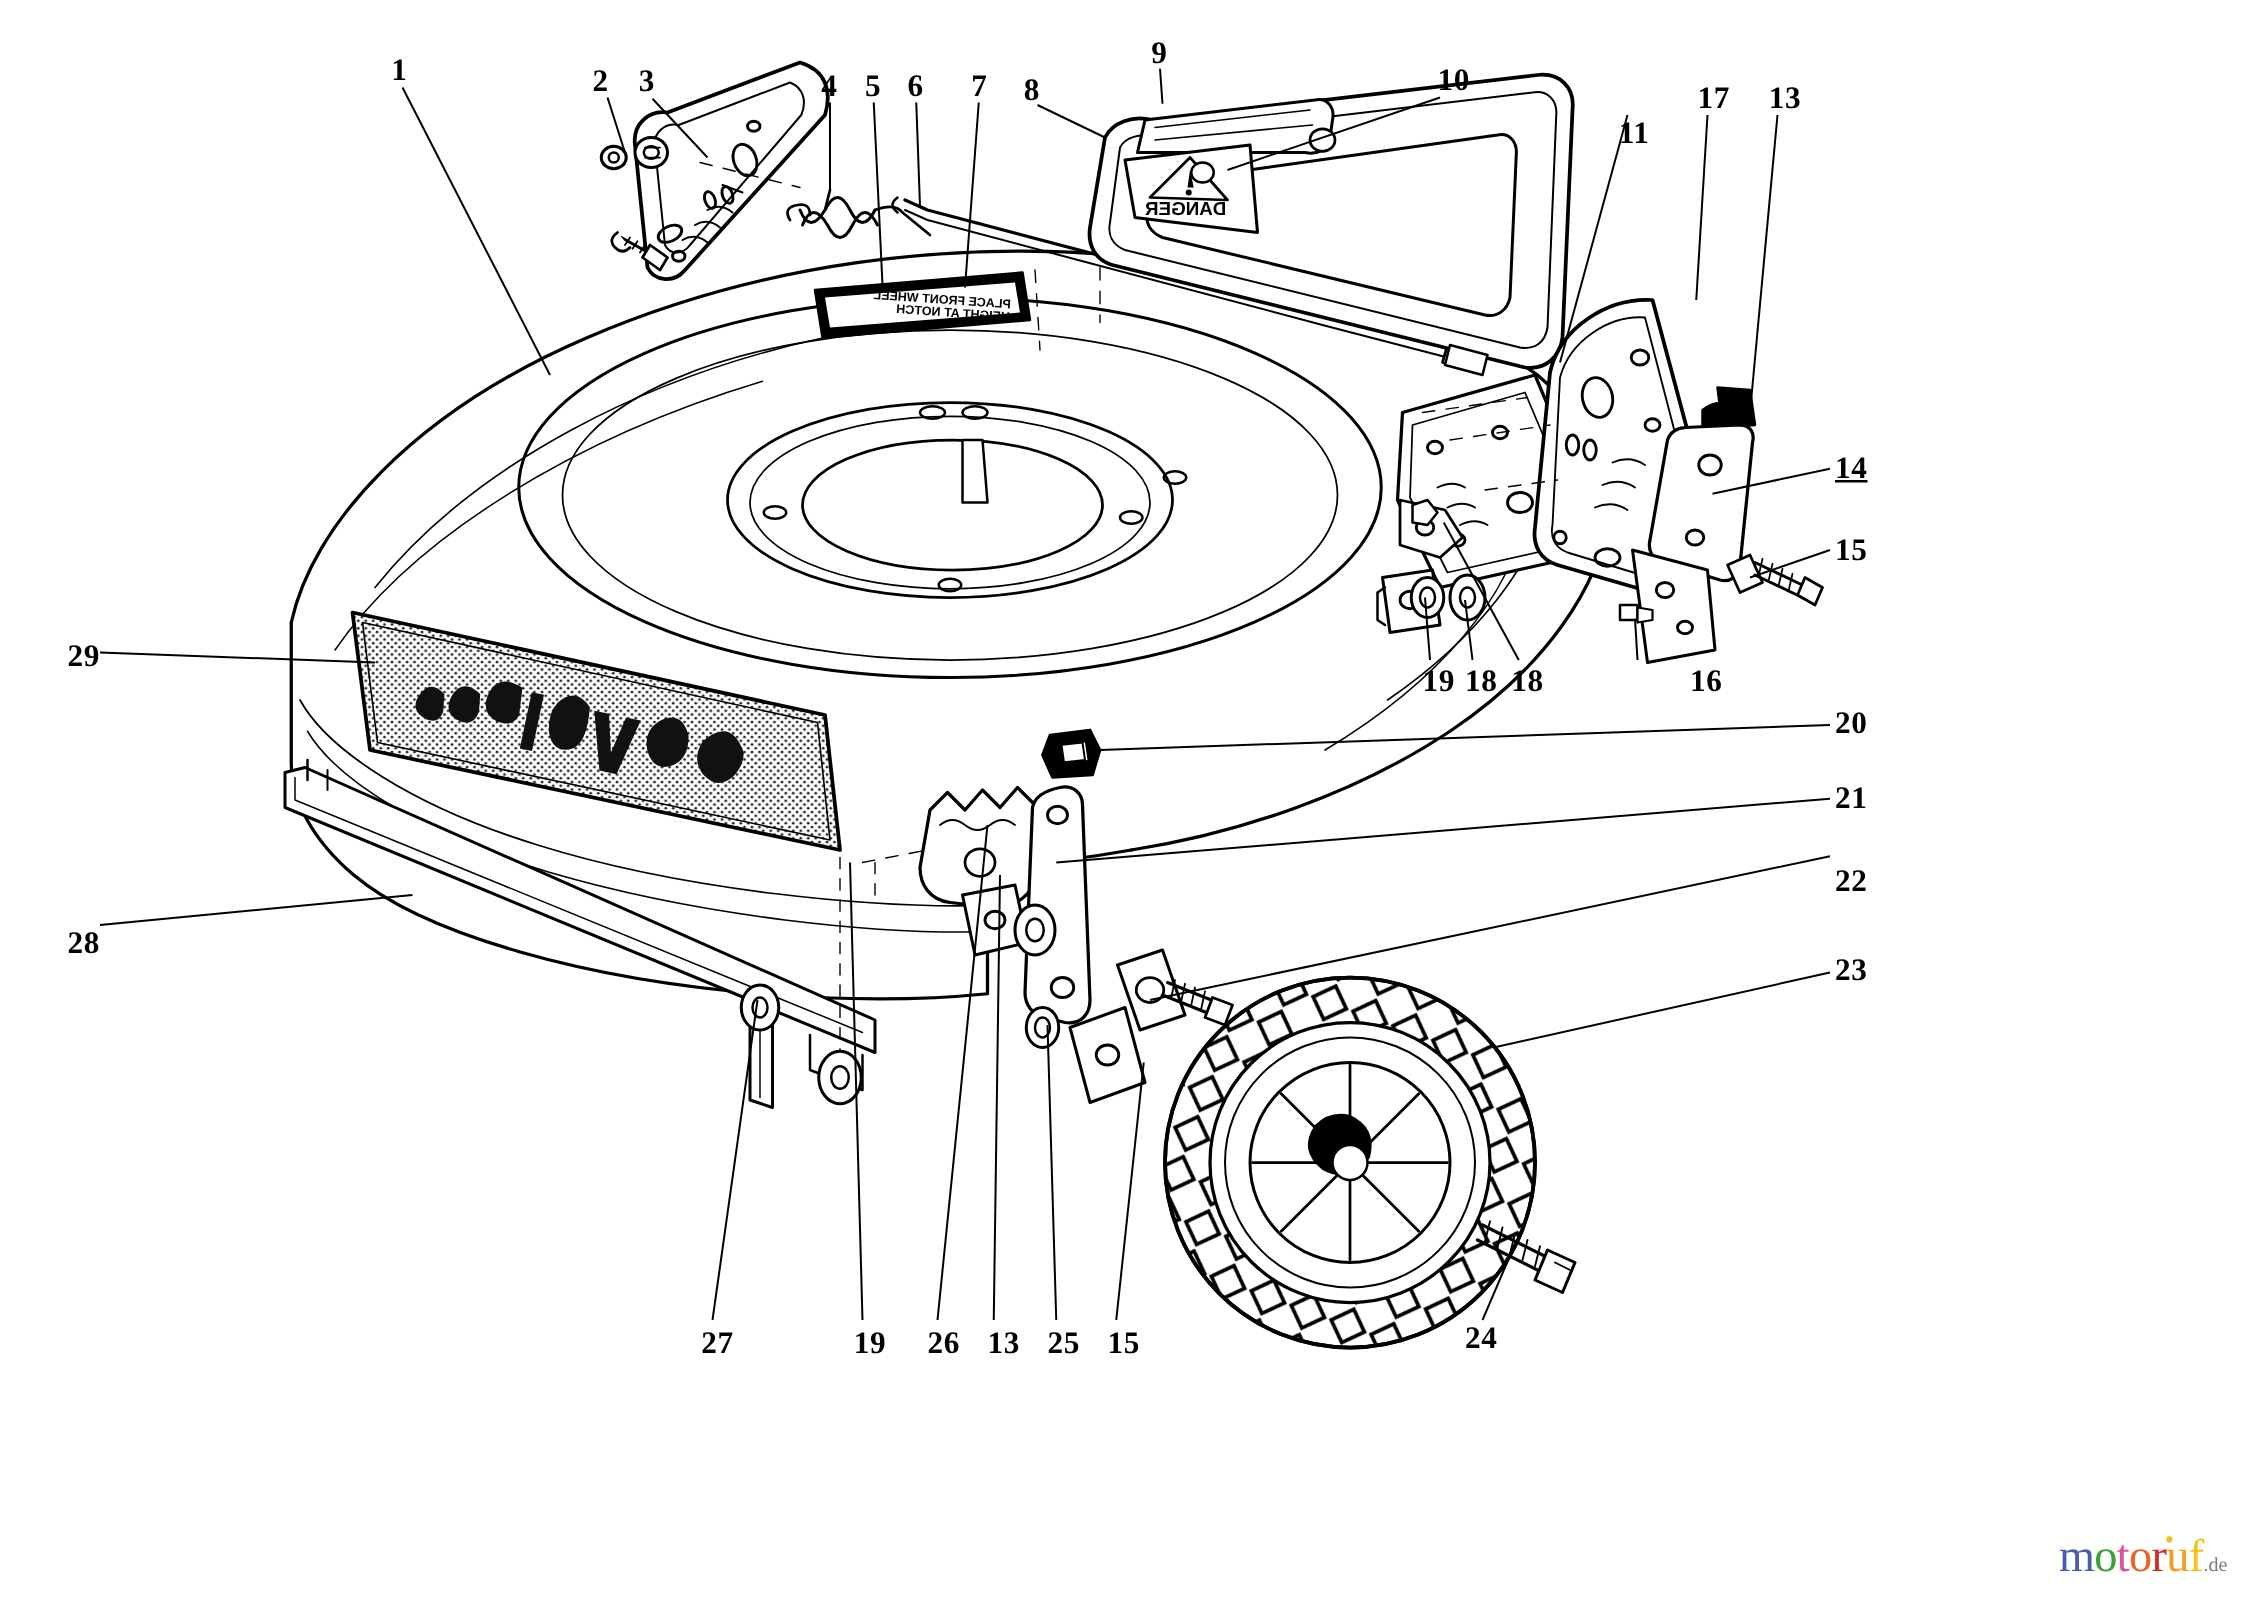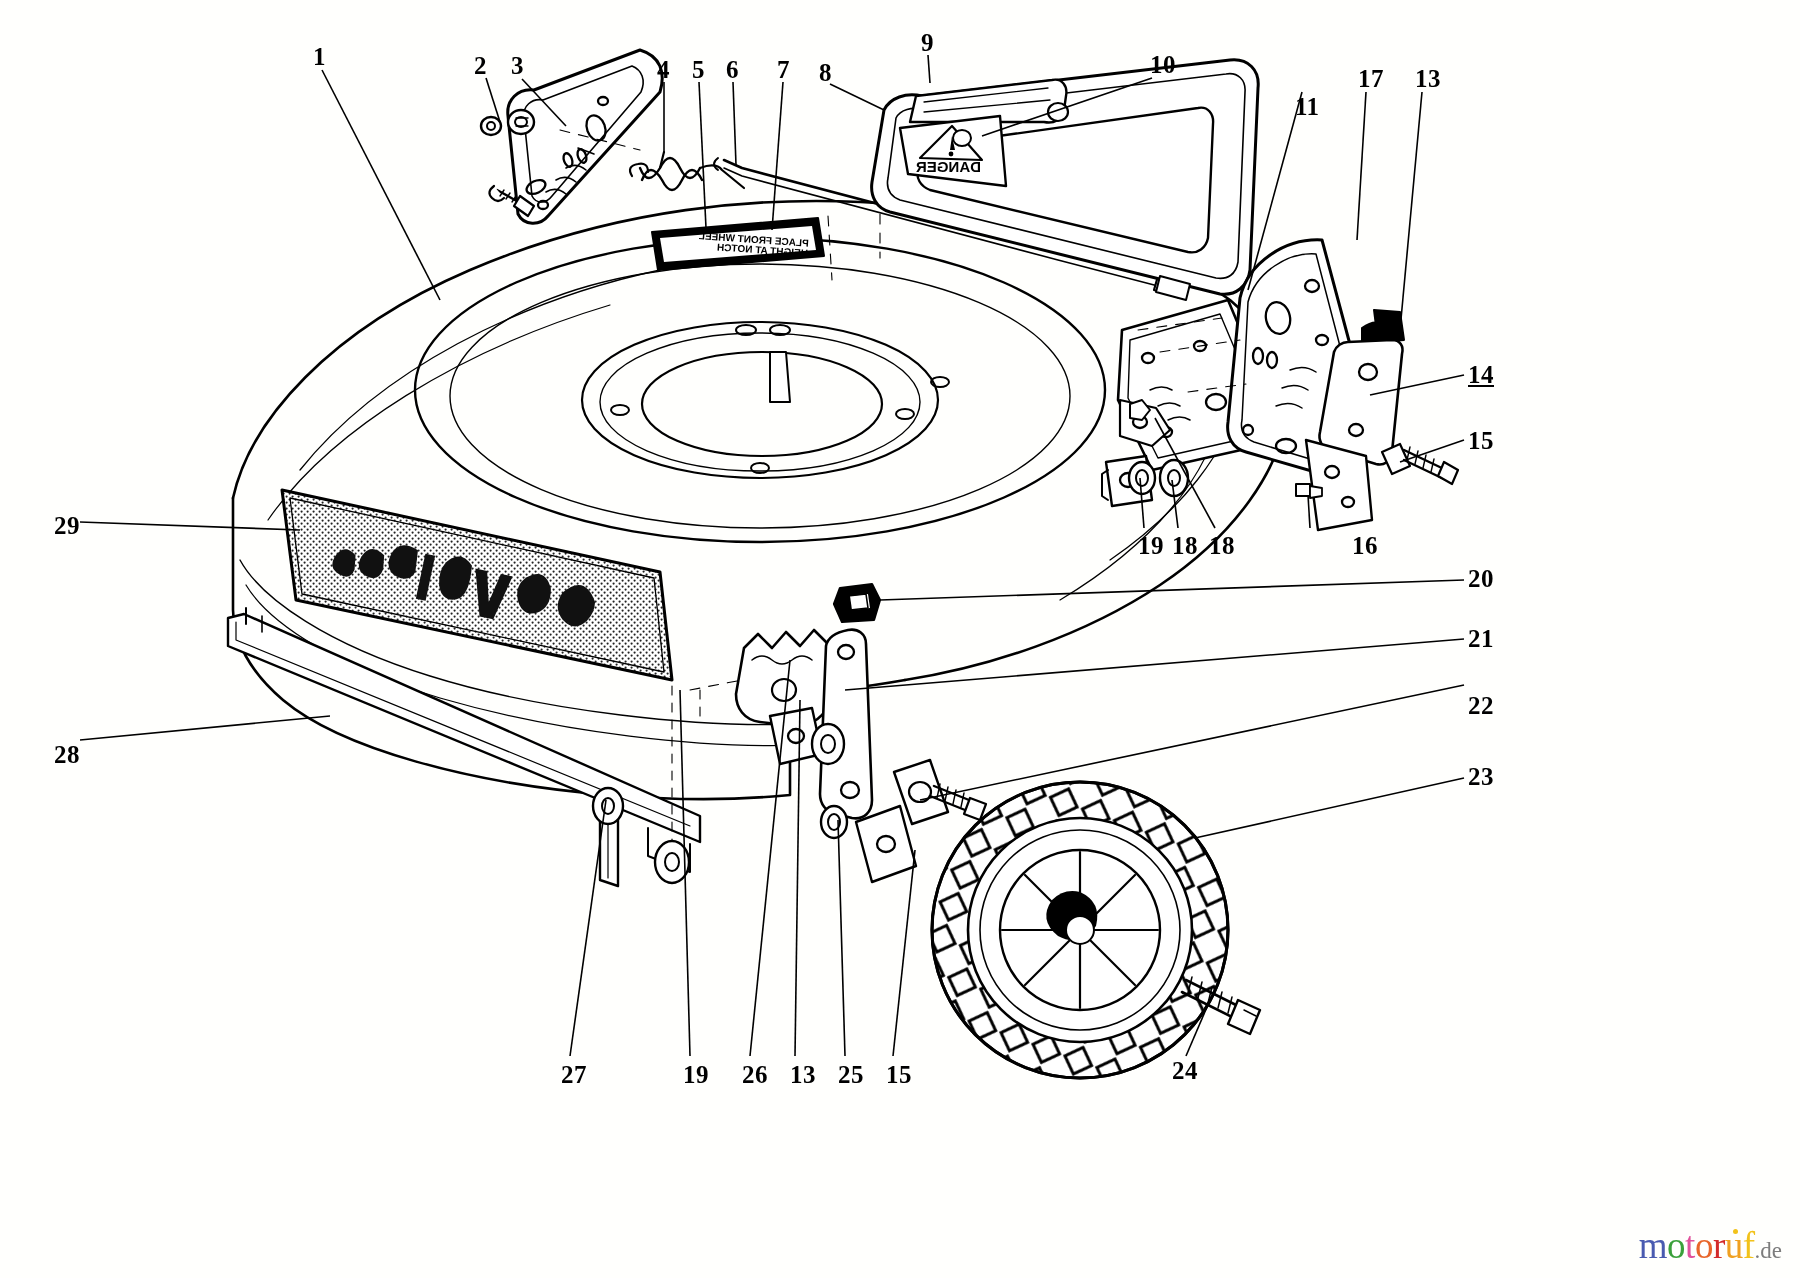--- a/index.html
+++ b/index.html
@@ -38,21 +38,21 @@
     right: 18px;
     bottom: 14px;
     font-family: "Liberation Serif", "DejaVu Serif", serif;
     font-size: 37px;
     letter-spacing: -0.5px;
     line-height: 1;
     white-space: nowrap;
   }
   #watermark .wm-ch { font-style: normal; }
   #watermark .wm-suffix {
-    font-size: 23px;
+    font-size: 16px;
     color: #7d7d7d;
     letter-spacing: 0;
   }
   .wm-dot {
     position: absolute;
     width: 5px; height: 5px;
     border-radius: 50%;
   }
 </style>
 </head>

